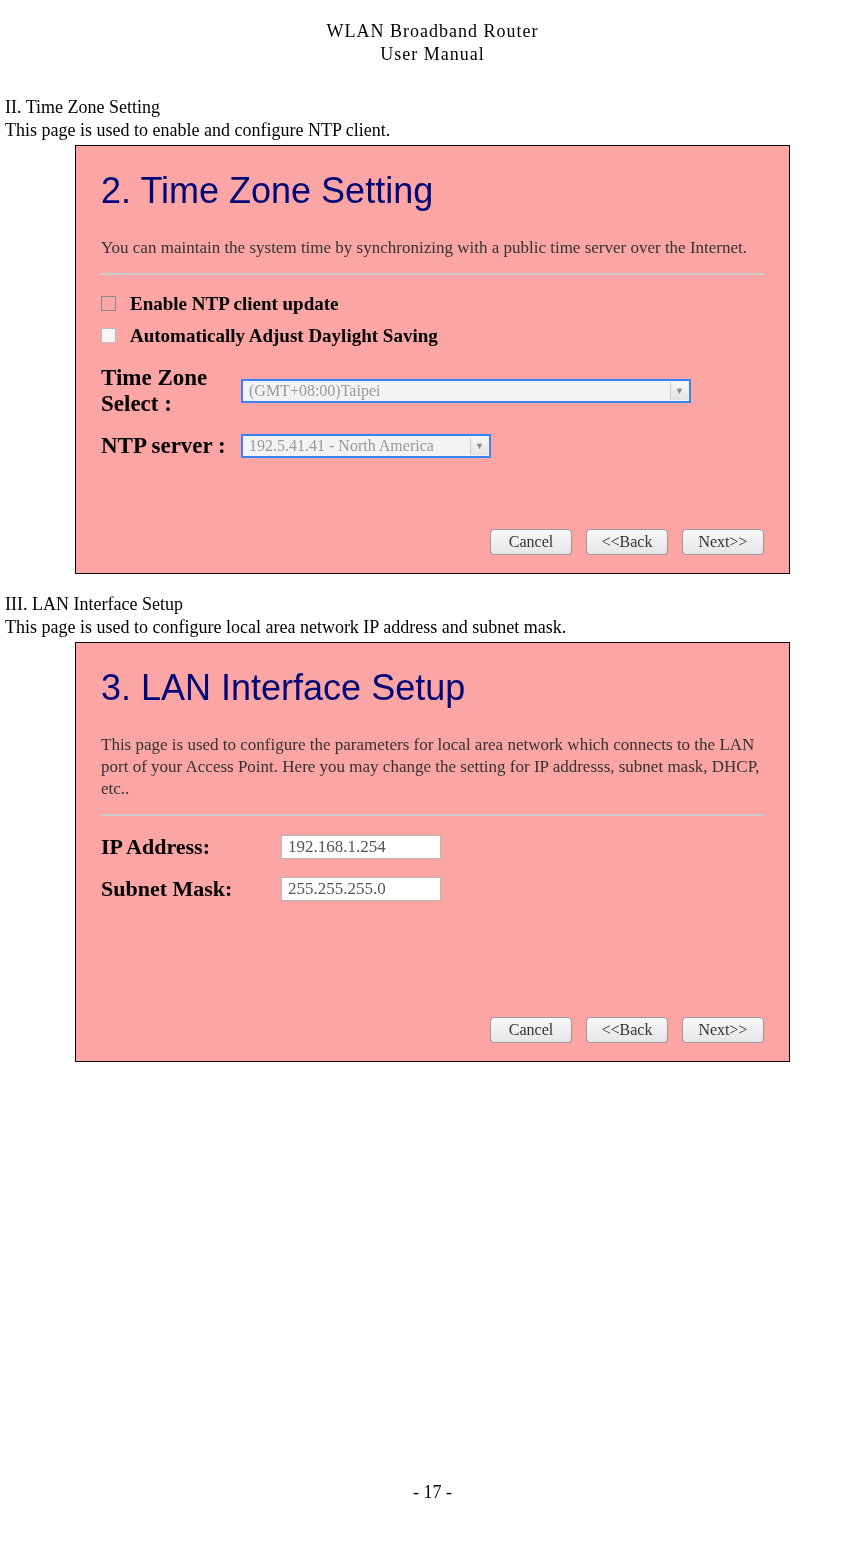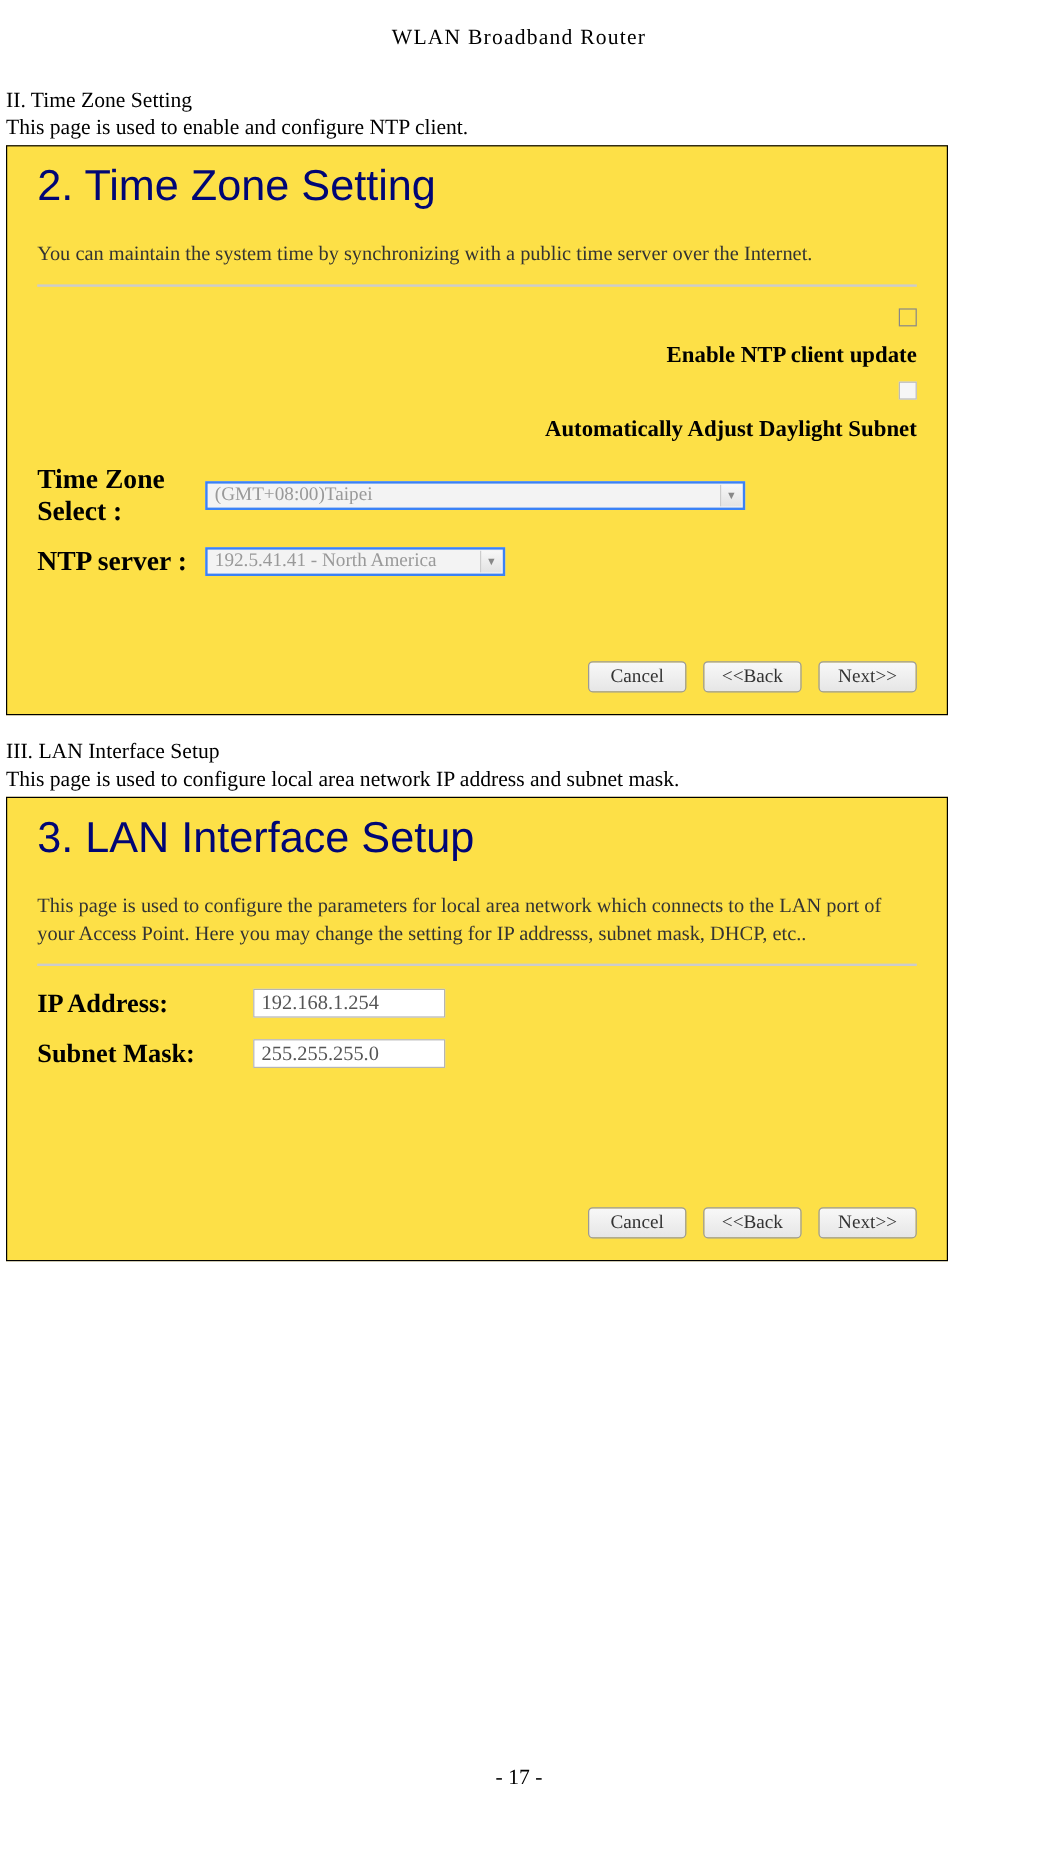--- a/index.html
+++ b/index.html
@@ -22,24 +22,25 @@
     .section-heading {
       font-size: 18px;
       margin-bottom: 2px;
     }
     .section-desc {
       font-size: 18px;
       margin-bottom: 4px;
     }
     .panel {
       border: 1px solid #000;
+      margin-left: 70px;
       margin-right: 70px;
-      padding: 12px 25px 18px 25px;
+      padding: 24px 25px 18px 25px;
       margin-bottom: 20px;
-      background: #fde047;
+      background: #fca5a5;
     }
     .panel-title {
       color: #000675;
       font-family: Arial, sans-serif;
       font-size: 36px;
       margin-bottom: 25px;
       font-weight: normal;
     }
     .panel-desc {
       font-family: "Times New Roman", serif;
@@ -48,25 +49,24 @@
       margin-bottom: 14px;
       line-height: 1.3;
     }
     .panel-hr {
       border: none;
       border-top: 2px solid #ccc;
       margin-bottom: 18px;
     }
     .checkbox-row {
       display: flex;
-      align-items: flex-end;
+      align-items: center;
       gap: 14px;
       margin-bottom: 10px;
       font-family: "Times New Roman", serif;
-      flex-direction: column;
     }
     .checkbox-row .chk {
       width: 15px;
       height: 15px;
       border: 1px solid #888;
       display: inline-block;
       flex-shrink: 0;
     }
     .checkbox-row .chk.disabled {
       border-color: #bbb;
@@ -156,37 +156,38 @@
       text-align: center;
       font-size: 18px;
       margin-top: 420px;
     }
   </style>
 </head>
 <body>
 
 <div class="doc-header">
   <div>WLAN  Broadband  Router</div>
+  <div>User  Manual</div>
 </div>
 
 <div class="section-heading">II. Time Zone Setting</div>
 <div class="section-desc">This page is used to enable and configure NTP client.</div>
 
 <div class="panel">
   <div class="panel-title">2. Time Zone Setting</div>
   <div class="panel-desc">You can maintain the system time by synchronizing with a public time server over the Internet.</div>
   <hr class="panel-hr">
 
   <div class="checkbox-row">
     <span class="chk"></span>
     <span class="chk-label">Enable NTP client update</span>
   </div>
   <div class="checkbox-row">
     <span class="chk disabled"></span>
-    <span class="chk-label">Automatically Adjust Daylight Subnet</span>
+    <span class="chk-label">Automatically Adjust Daylight Saving</span>
   </div>
 
   <div class="form-row gap-above">
     <span class="form-label">Time Zone Select :</span>
     <div class="select-box select-wide">
       <span>(GMT+08:00)Taipei</span>
       <span class="select-arrow">▼</span>
     </div>
   </div>
   <div class="form-row">

